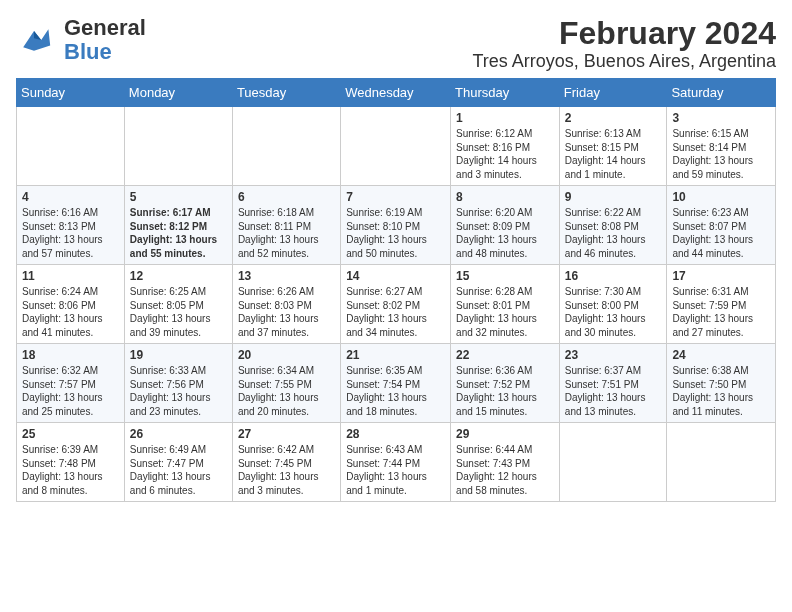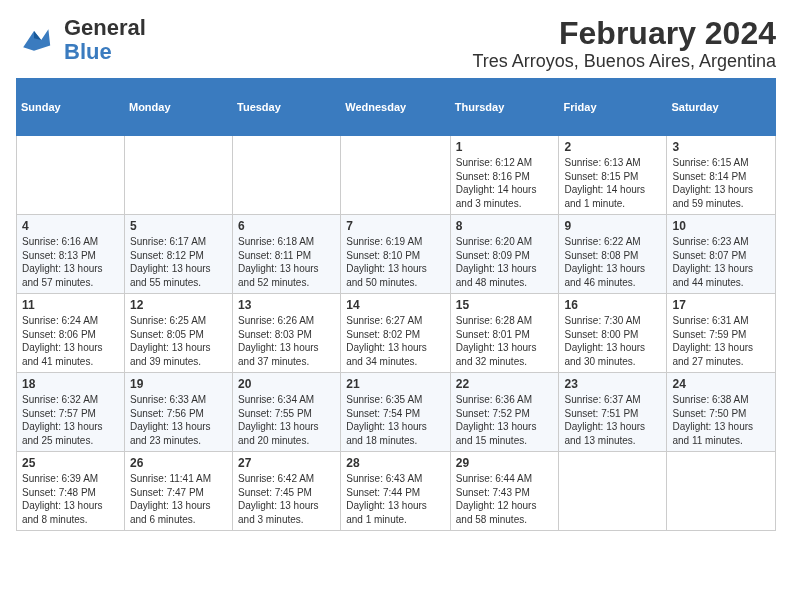--- a/index.html
+++ b/index.html
@@ -49,23 +49,23 @@
       color: #333;
     }
     table {
       width: 100%;
       border-collapse: collapse;
       margin-top: 6px;
     }
     th {
       background-color: #3a7bbf;
       color: #fff;
-      font-size: 11px;
-      font-weight: bold;
-      padding: 22px 4px;
+      font-size: 13px;
+      font-weight: normal;
+      padding: 6px 4px;
       text-align: left;
       border: 1px solid #3a7bbf;
     }
     td {
       border: 1px solid #ccc;
       vertical-align: top;
       padding: 4px 5px;
       font-size: 10.5px;
       color: #333;
       width: 113px;
@@ -153,21 +153,21 @@
       <tr>
         <td>
           <span class="day-number">4</span>
           <div class="day-info" style="white-space: pre-line;">Sunrise: 6:16 AM
 Sunset: 8:13 PM
 Daylight: 13 hours
 and 57 minutes.</div>
         </td>
         <td>
           <span class="day-number">5</span>
-          <div class="day-info" style="white-space: pre-line;">Sunrise: 6:17 AM
+          <div class="day-info" style="white-space: pre-line; font-weight: bold;">Sunrise: 6:17 AM
 Sunset: 8:12 PM
 Daylight: 13 hours
 and 55 minutes.</div>
         </td>
         <td>
           <span class="day-number">6</span>
           <div class="day-info" style="white-space: pre-line;">Sunrise: 6:18 AM
 Sunset: 8:11 PM
 Daylight: 13 hours
 and 52 minutes.</div>
@@ -306,21 +306,21 @@
       <tr>
         <td>
           <span class="day-number">25</span>
           <div class="day-info" style="white-space: pre-line;">Sunrise: 6:39 AM
 Sunset: 7:48 PM
 Daylight: 13 hours
 and 8 minutes.</div>
         </td>
         <td>
           <span class="day-number">26</span>
-          <div class="day-info" style="white-space: pre-line;">Sunrise: 11:41 AM
+          <div class="day-info" style="white-space: pre-line;">Sunrise: 6:49 AM
 Sunset: 7:47 PM
 Daylight: 13 hours
 and 6 minutes.</div>
         </td>
         <td>
           <span class="day-number">27</span>
           <div class="day-info" style="white-space: pre-line;">Sunrise: 6:42 AM
 Sunset: 7:45 PM
 Daylight: 13 hours
 and 3 minutes.</div>

